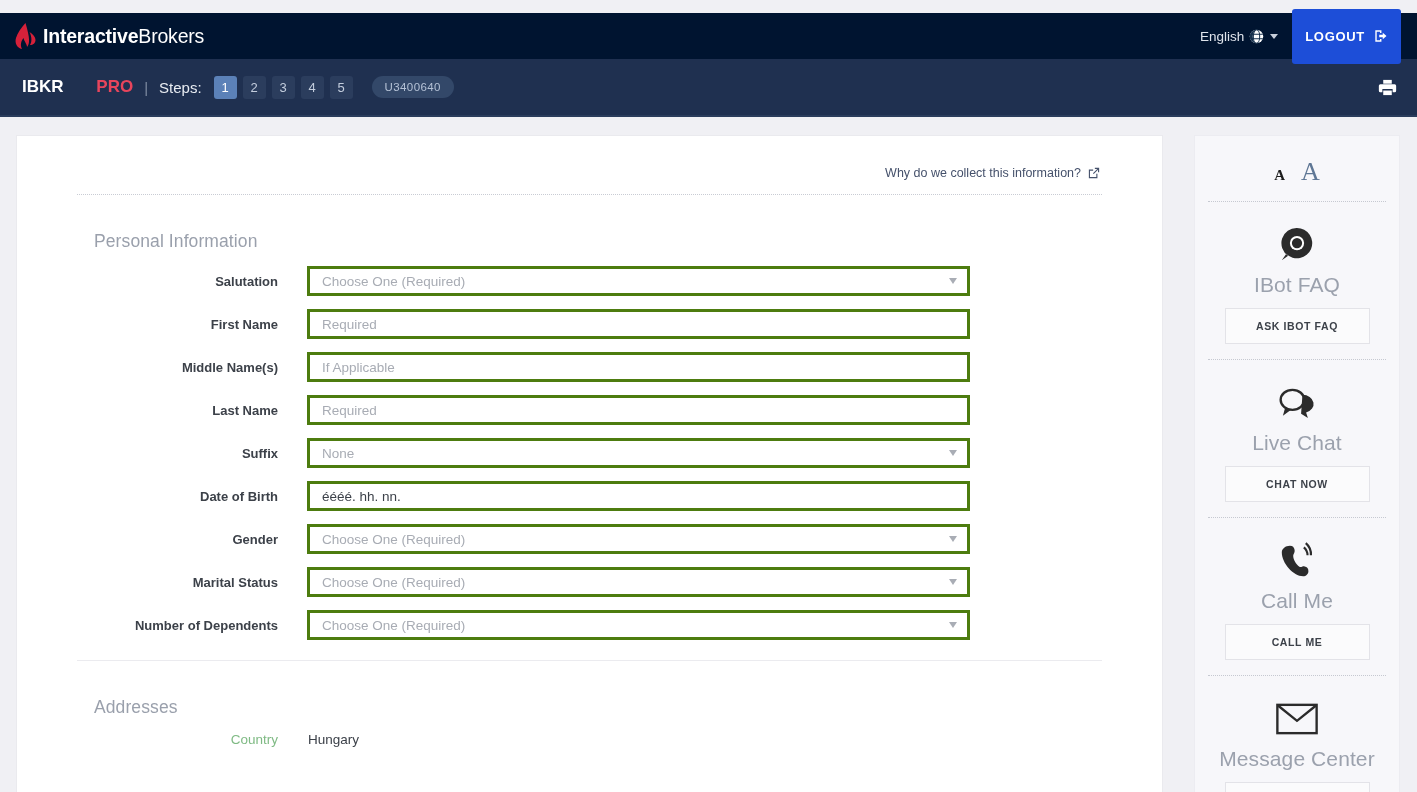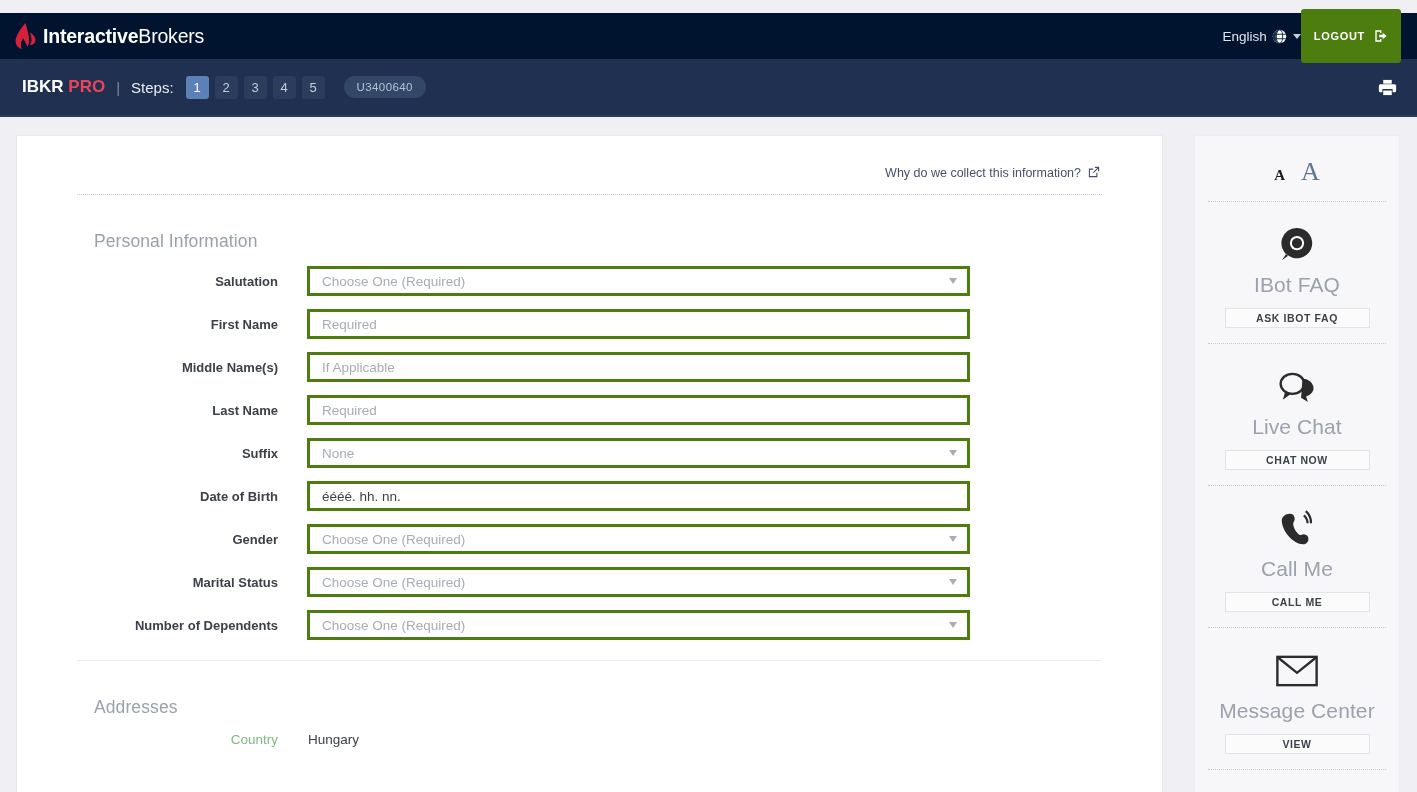--- a/index.html
+++ b/index.html
@@ -21,52 +21,52 @@
   }
   .brand { display: flex; align-items: center; gap: 7px; }
   .brand-logo { width: 22px; height: 26px; display: block; }
   .brand-text {
     color: #ffffff; font-size: 19.5px; letter-spacing: -0.2px;
     white-space: nowrap;
   }
   .brand-text b { font-weight: 700; }
   .brand-text span { font-weight: 400; }
   .topbar-right {
-    margin-left: auto; display: flex; align-items: center; 
+    margin-left: auto; display: flex; align-items: center; gap: 14px;
   }
   .lang {
     display: flex; align-items: center; gap: 5px;
     color: #dfe4ec; font-size: 13.5px; cursor: pointer;
   }
   .globe-icon { width: 15px; height: 15px; display: block; }
   .caret-down {
     width: 0; height: 0;
     border-left: 4.5px solid transparent;
     border-right: 4.5px solid transparent;
     border-top: 5px solid #c7cfdb;
     margin-left: 1px;
   }
   .logout-btn {
-    background: #4d7c0f; border: none; border-radius: 3px;
-    color: #ffffff; font-size: 11px; font-weight: 700;
+    background: #1d4ed8; border: none; border-radius: 3px;
+    color: #ffffff; font-size: 13px; font-weight: 700;
     letter-spacing: 0.7px;
     padding: 20px 13px; display: flex; align-items: center; gap: 9px;
     cursor: pointer;
   }
   .logout-icon { width: 14px; height: 14px; display: block; }
 
   
   .stepbar {
     height: 58px; background: #1f3050;
     display: flex; align-items: center;
     padding: 0 20px 0 22px;
     border-bottom: 2px solid #2a3c5c;
   }
   .pro-label { font-size: 17px; font-weight: 700; color: #ffffff; }
-  .pro-label .pro { color: #e8455c; }
+  .pro-label .pro { color: #e8455c; margin-left: 28px; }
   .divider-pipe { color: #7d8aa0; margin: 0 11px; font-size: 15px; font-weight: 300; }
   .steps-label { color: #e8ecf2; font-size: 15px; margin-right: 12px; }
   .steps { display: flex; gap: 6px; }
   .step {
     width: 23px; height: 23px; border-radius: 3px;
     background: #2b3d5d; color: #c3cddd;
     font-size: 13px; display: flex; align-items: center; justify-content: center;
     cursor: pointer;
   }
   .step.active { background: #5b81b8; color: #ffffff; }
@@ -89,21 +89,21 @@
     flex: 1;
     background: #ffffff;
     border: 1px solid #eaeaee;
     padding: 30px 60px 0 60px;
     overflow: hidden;
   }
 
   
   .collect-row { display: flex; justify-content: flex-end; padding-right: 2px; }
   .collect-link {
-    display: flex; gap: 7px;
+    display: flex; align-items: center; gap: 7px;
     color: #45516b; font-size: 12.5px; cursor: pointer;
   }
   .ext-icon { width: 12px; height: 12px; display: block; }
   .dotted-rule {
     margin-top: 14px;
     border-top: 1px dotted #c9ccd4;
     height: 0;
   }
 
   
@@ -158,21 +158,21 @@
   .aside-item {
     padding: 22px 0 15px 0;
     display: flex; flex-direction: column; align-items: center;
   }
   .aside-icon { height: 42px; display: flex; align-items: center; justify-content: center; }
   .aside-label {
     color: #9ba1ad; font-size: 21px; margin-top: 7px; letter-spacing: 0.1px;
   }
   .aside-btn {
     margin-top: 11px;
-    width: 145px; height: 20px;
+    width: 145px; height: 36px;
     background: #fbfbfc; border: 1px solid #e3e3e8;
     color: #3c4149; font-size: 10.5px; font-weight: 700;
     letter-spacing: 0.6px;
     display: flex; align-items: center; justify-content: center;
     cursor: pointer;
   }
 </style>
 </head>
 <body>
 

